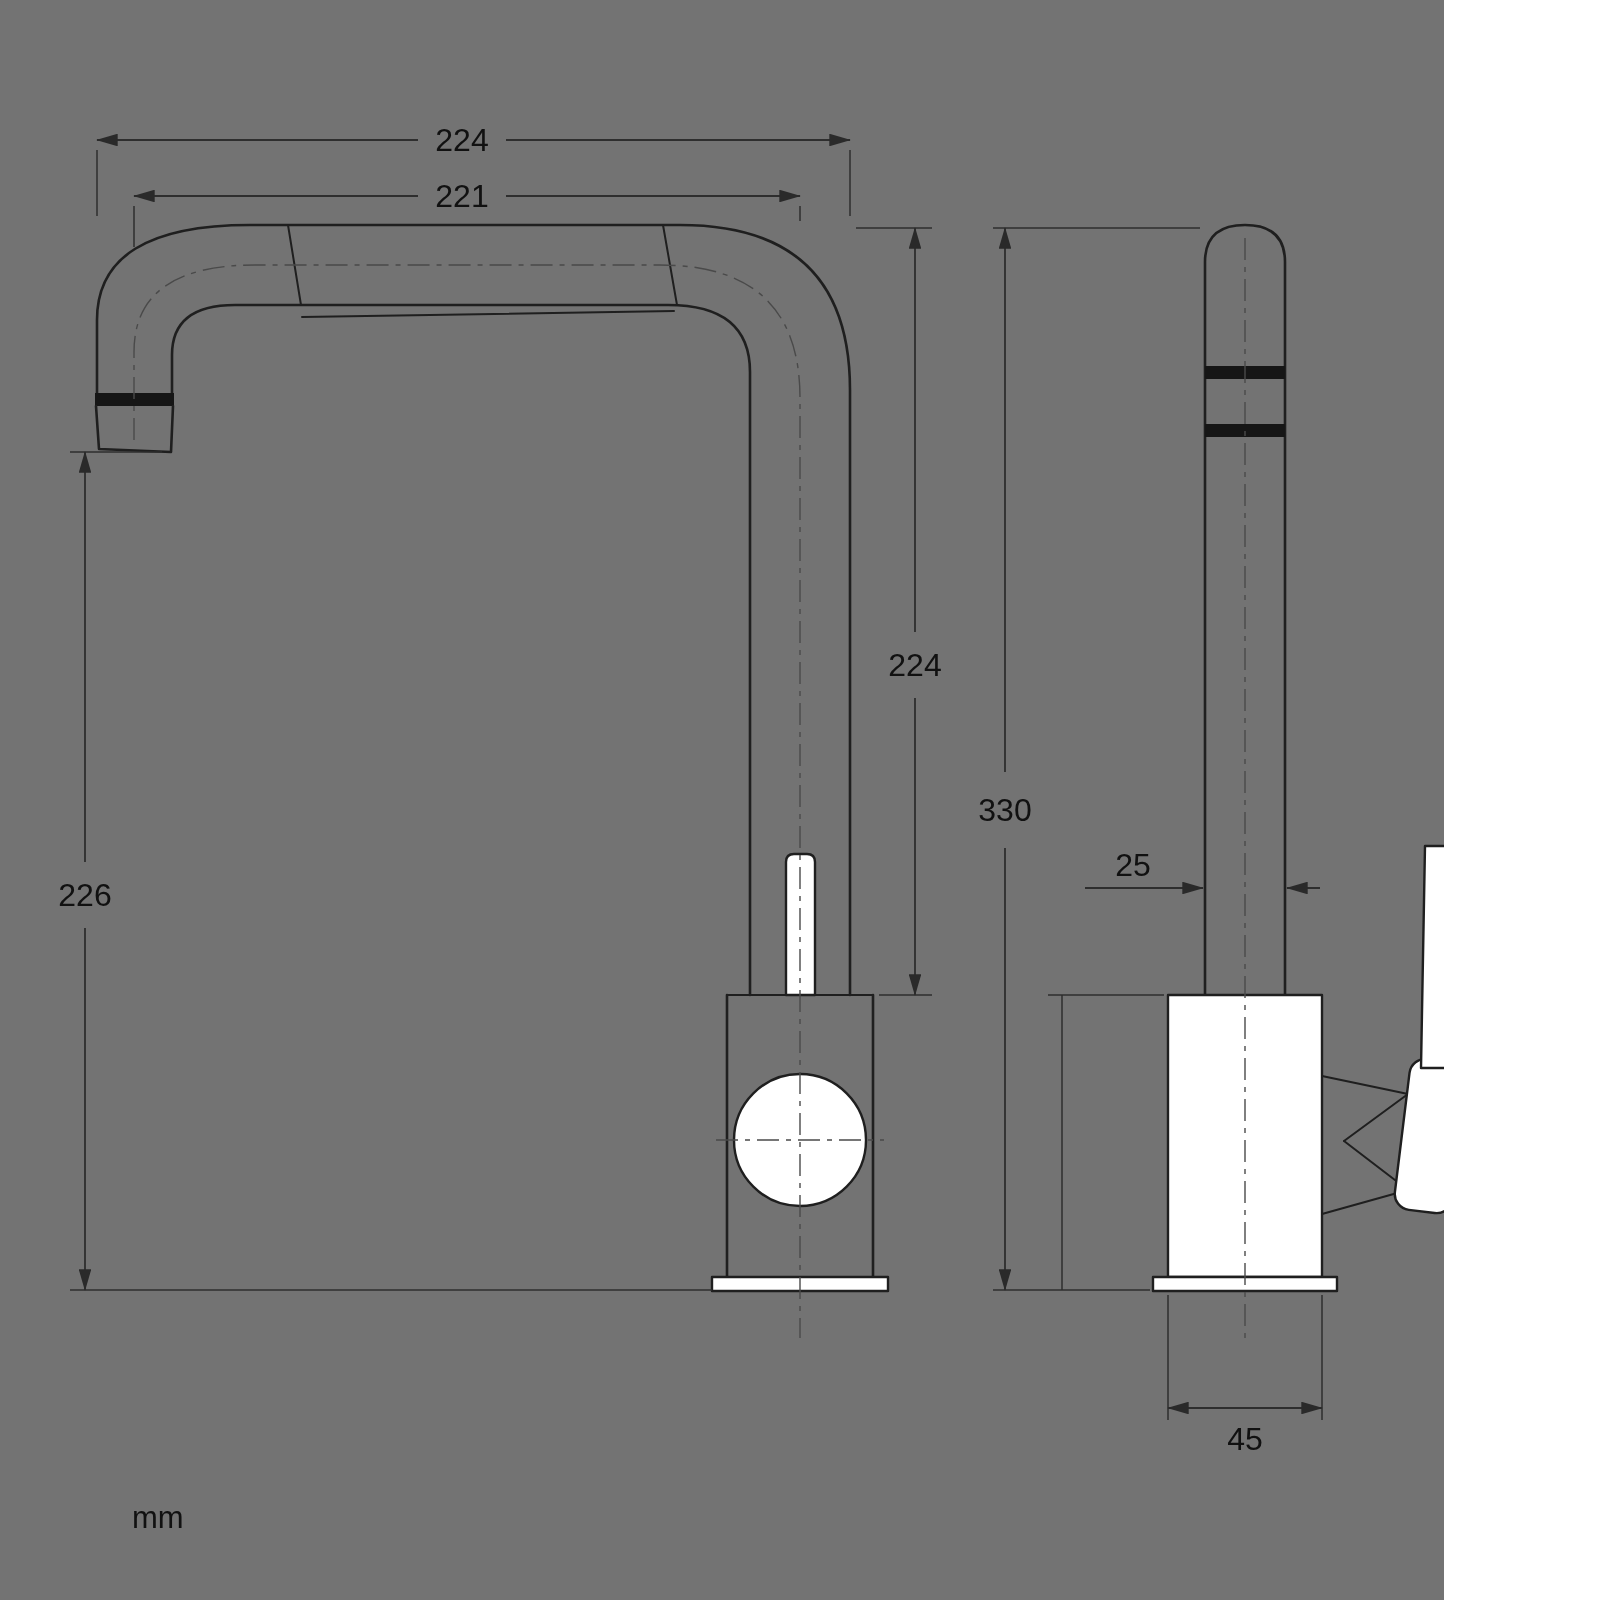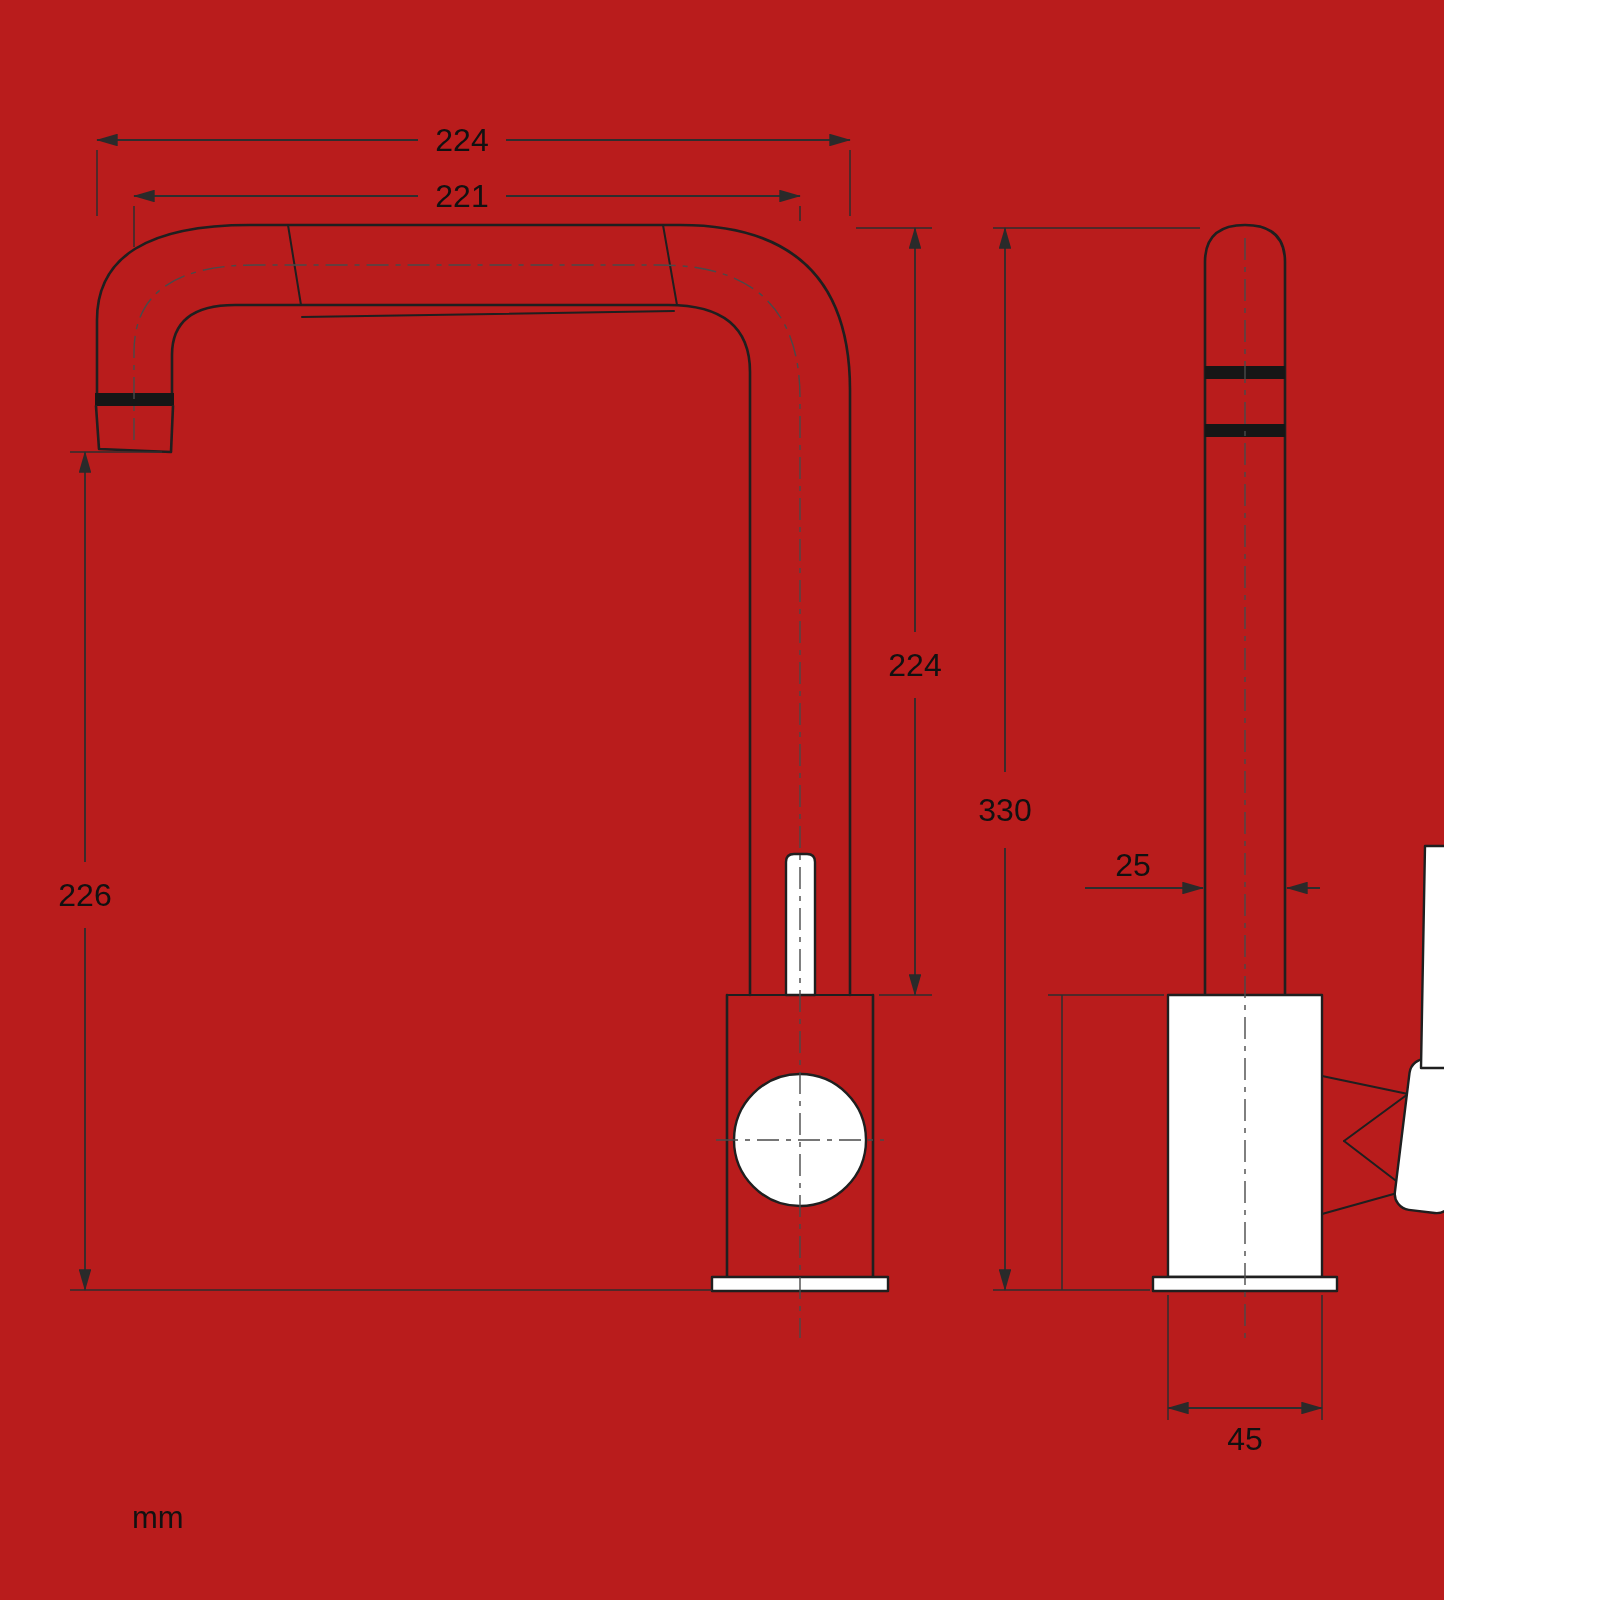--- a/index.html
+++ b/index.html
@@ -1,16 +1,16 @@
 <!DOCTYPE html>
 <html><head>
 <meta charset="utf-8">
 <style>
   html,body{margin:0;padding:0;background:#ffffff;}
-  .stage{position:relative;width:1444px;height:1600px;background:#b91c1c;overflow:hidden;}
+  .stage{position:relative;width:1444px;height:1600px;background:#737373;overflow:hidden;}
   svg{position:absolute;left:0;top:0;display:block;}
   .ol  {fill:none;stroke:#1f1f1f;stroke-width:2.6;stroke-linecap:round;stroke-linejoin:round;}
   .ol2 {fill:none;stroke:#1f1f1f;stroke-width:2;stroke-linecap:round;}
   .wfill{fill:#ffffff;stroke:#1f1f1f;stroke-width:2.4;stroke-linejoin:round;}
   .band{fill:#161616;stroke:none;}
   .dim {fill:none;stroke:#2e2e2e;stroke-width:1.8;}
   .ext {fill:none;stroke:#2e2e2e;stroke-width:1.5;}
   .cl  {fill:none;stroke:#4a4a4a;stroke-width:1.4;stroke-dasharray:22 7 5 7;}
   text.dimtxt{font:32px "Liberation Sans", sans-serif;fill:#111;text-anchor:middle;}
   text.unit{font:31px "Liberation Sans", sans-serif;fill:#111;}

